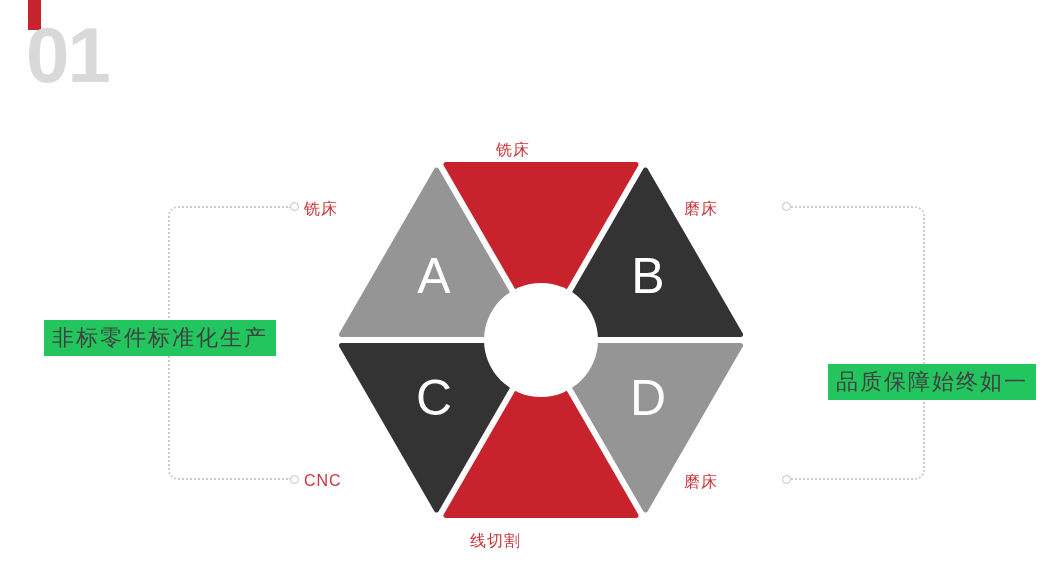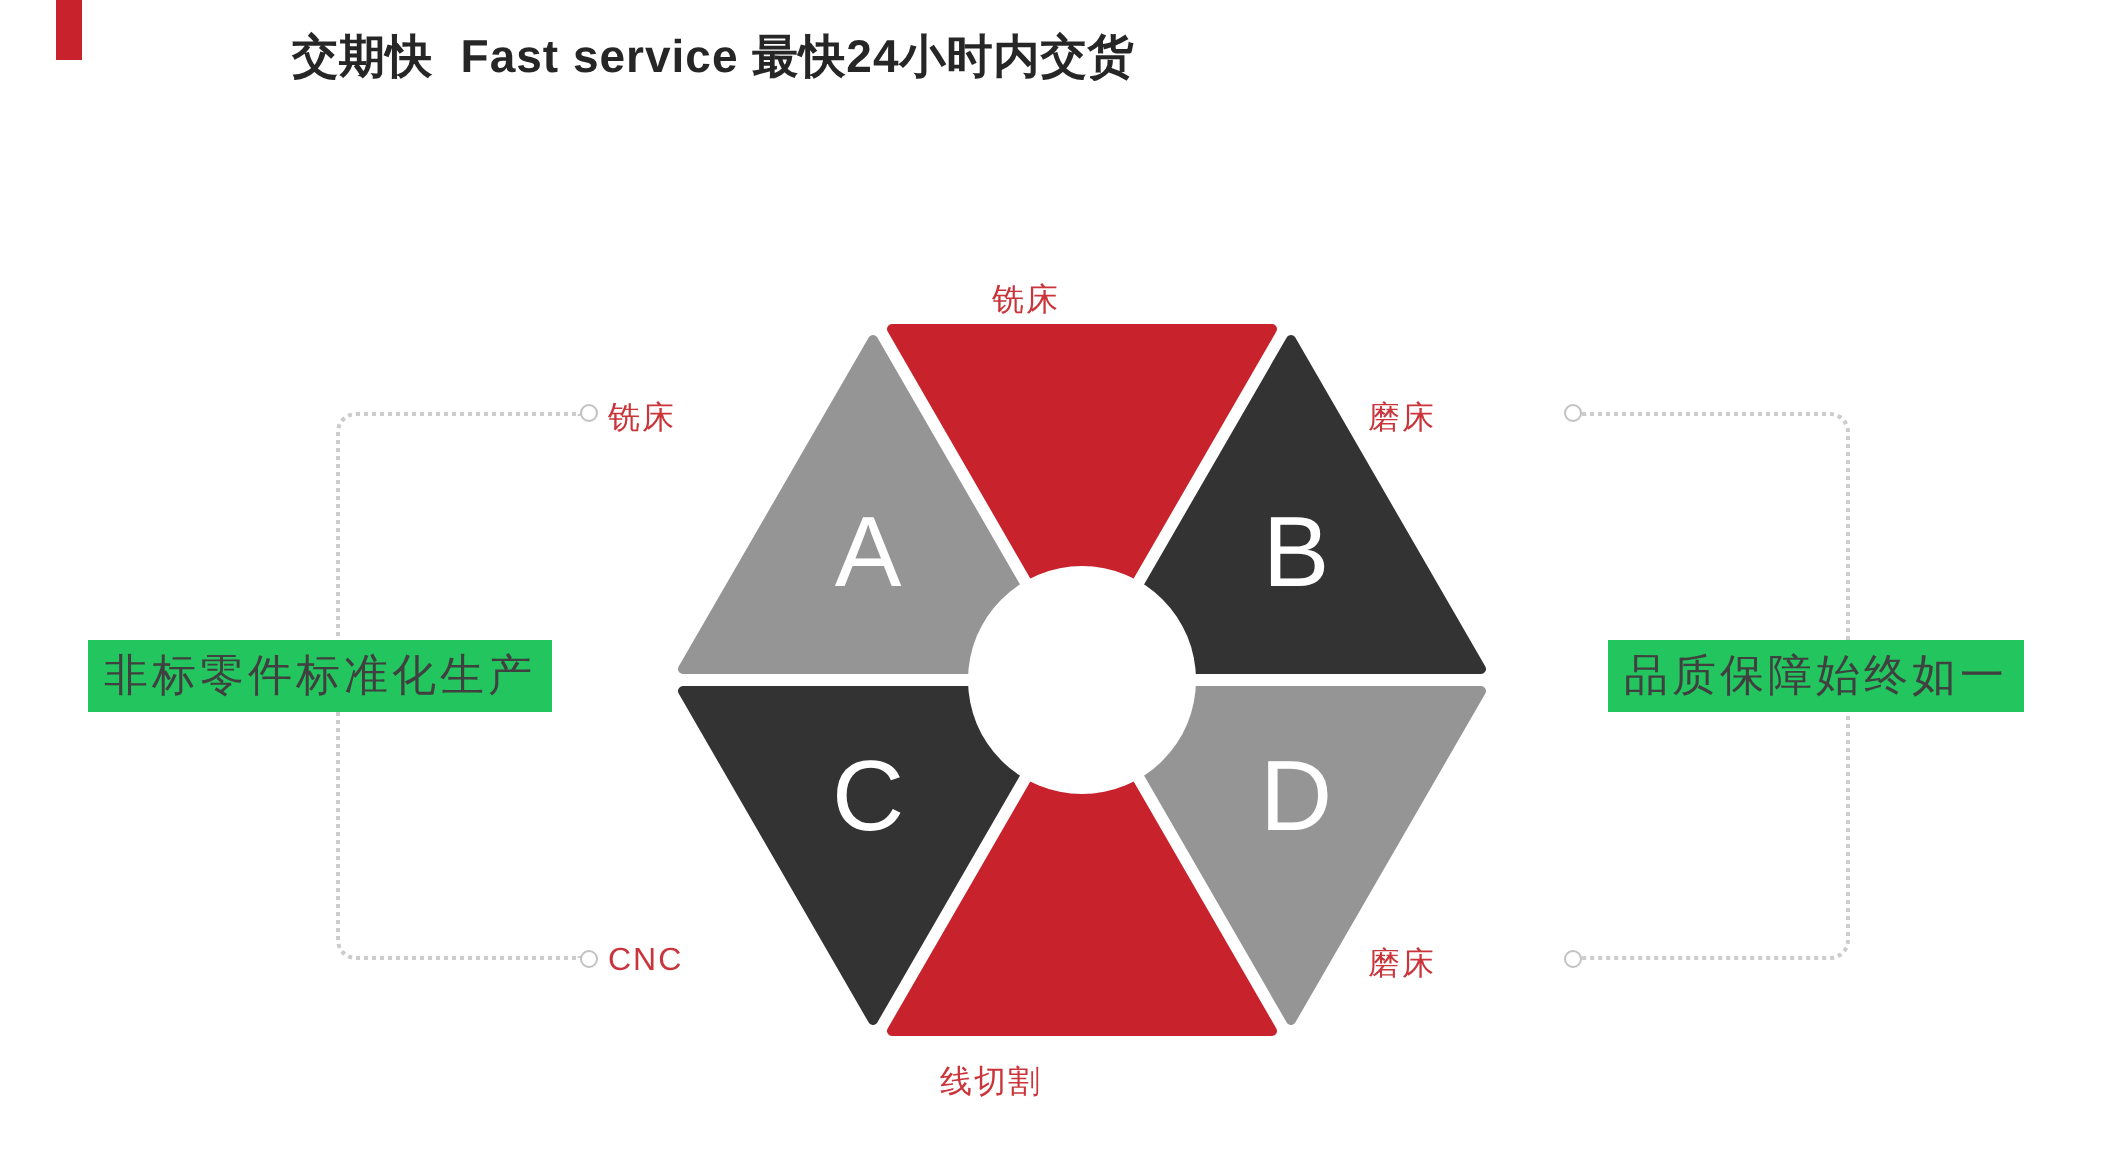--- a/index.html
+++ b/index.html
@@ -78,30 +78,30 @@
   .dot-rt { left:782px; top:202px; }
   .dot-rb { left:782px; top:475px; }
 
   
   .side-text {
     position:absolute; top:320px; z-index:3;
     font-size:22px; color:#404040; letter-spacing:2px;
     background:#22c55e; padding:3px 8px;
   }
   .side-left  { left:44px; }
-  .side-right { left:804px; }
+  .side-right { left:828px;margin-top:44px; }
 </style>
 </head>
 <body>
 
 <div class="page">
 
   <div class="accent-bar"></div>
+  <div class="big-number">01</div>
   <div class="header-block">
-    <div class="title">交期快  Fast service 最快24小时内交货</div>
   </div>
 
   <svg class="hex-svg" width="430" height="390" viewBox="-15 -15 430 390">
     <polygon class="seg seg-gray" points="10,180 105,15.5 200,180" transform="translate(-9.5,-5.5)"></polygon>
     <polygon class="seg seg-red" points="105,15.5 295,15.5 200,180" transform="translate(0,-11)"></polygon>
     <polygon class="seg seg-dark" points="295,15.5 390,180 200,180" transform="translate(9.5,-5.5)"></polygon>
     <polygon class="seg seg-dark" points="10,180 200,180 105,344.5" transform="translate(-9.5,5.5)"></polygon>
     <polygon class="seg seg-gray" points="390,180 200,180 295,344.5" transform="translate(9.5,5.5)"></polygon>
     <polygon class="seg seg-red" points="105,344.5 295,344.5 200,180" transform="translate(0,11)"></polygon>
     <circle cx="200" cy="180" r="57" fill="#ffffff"></circle>

